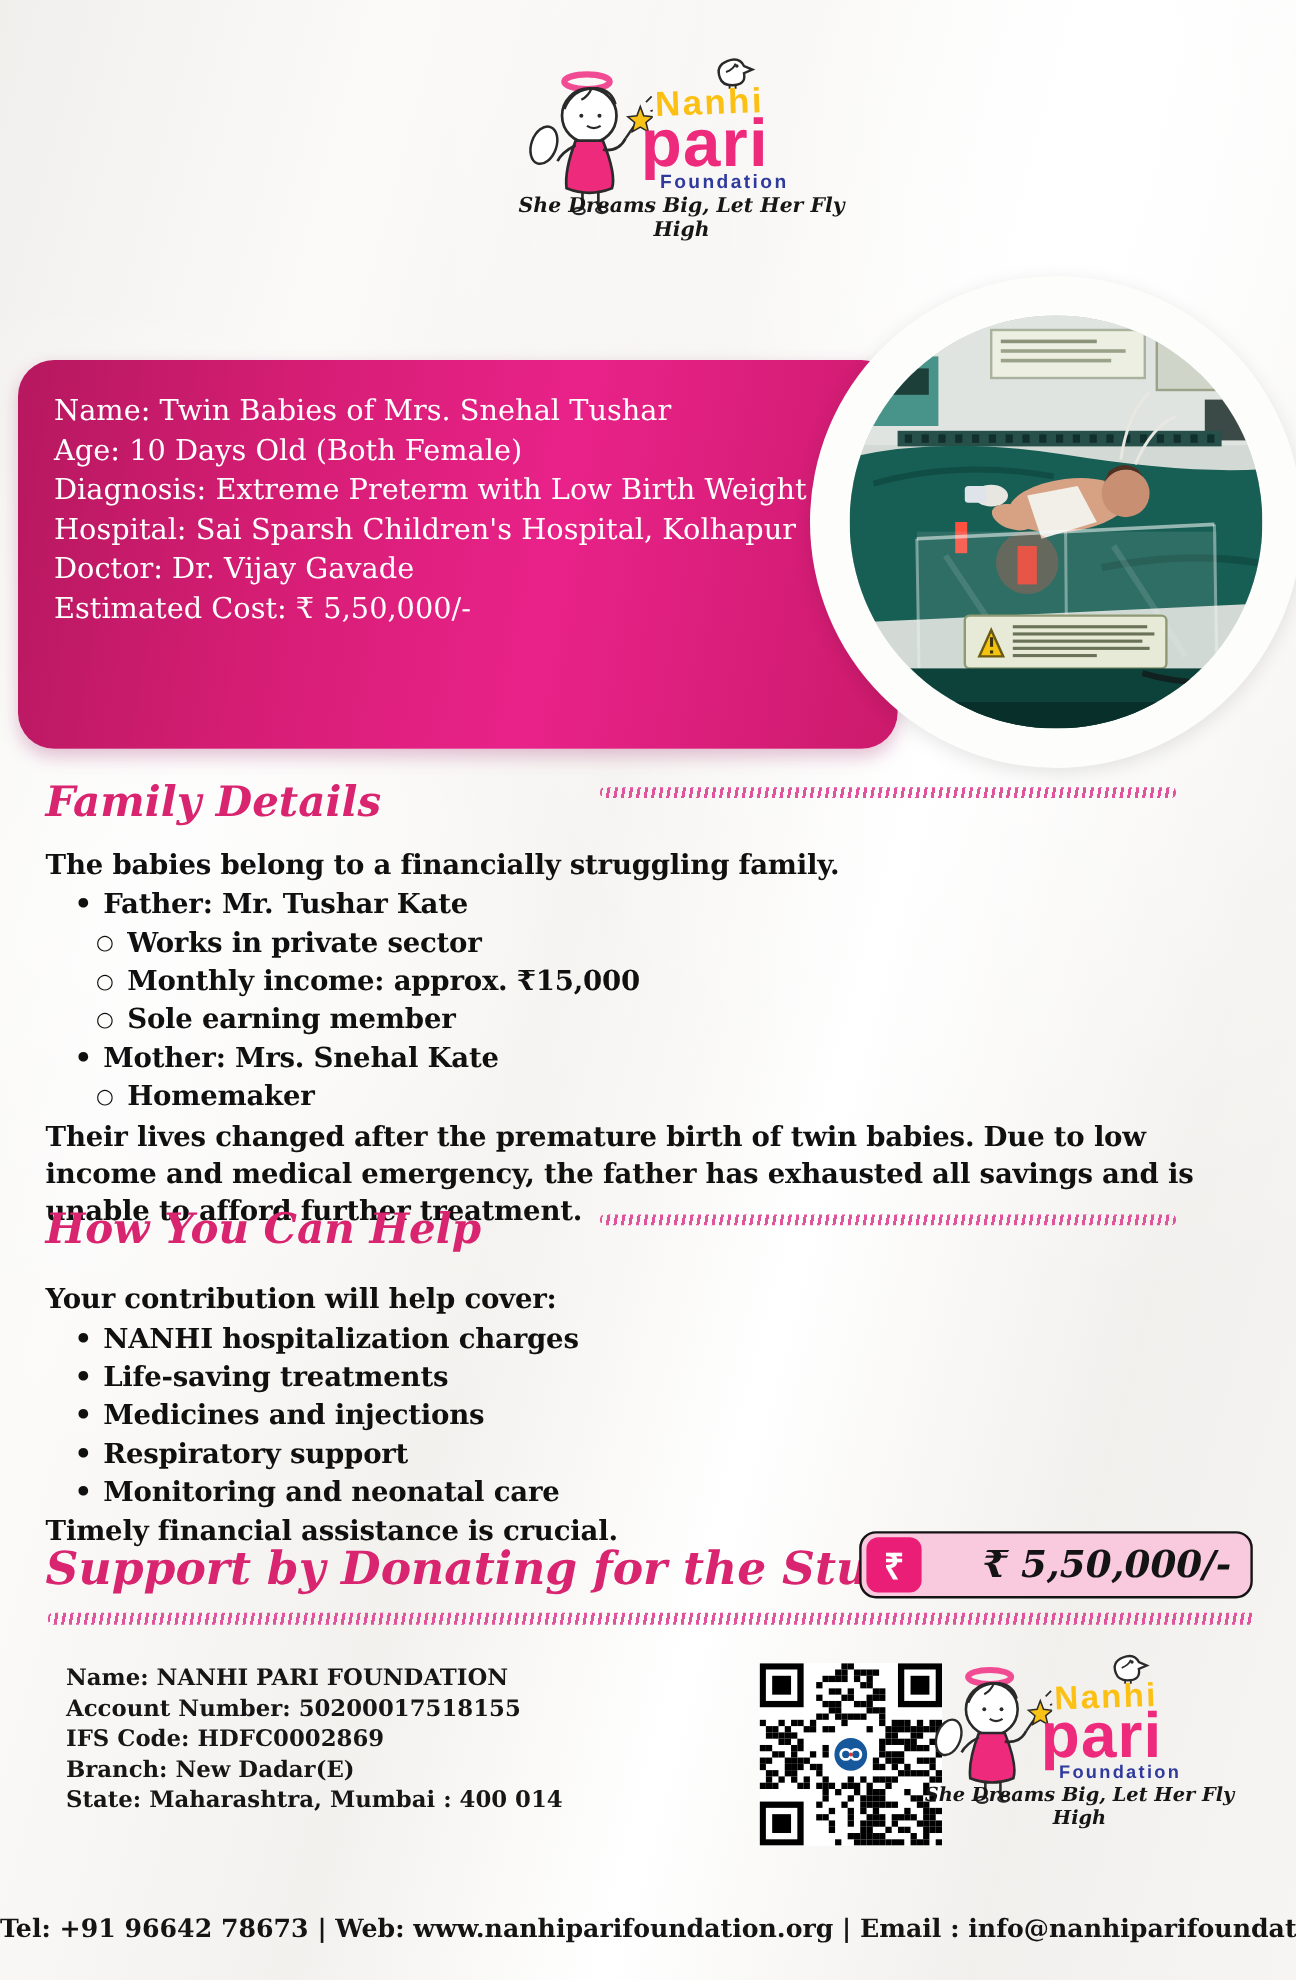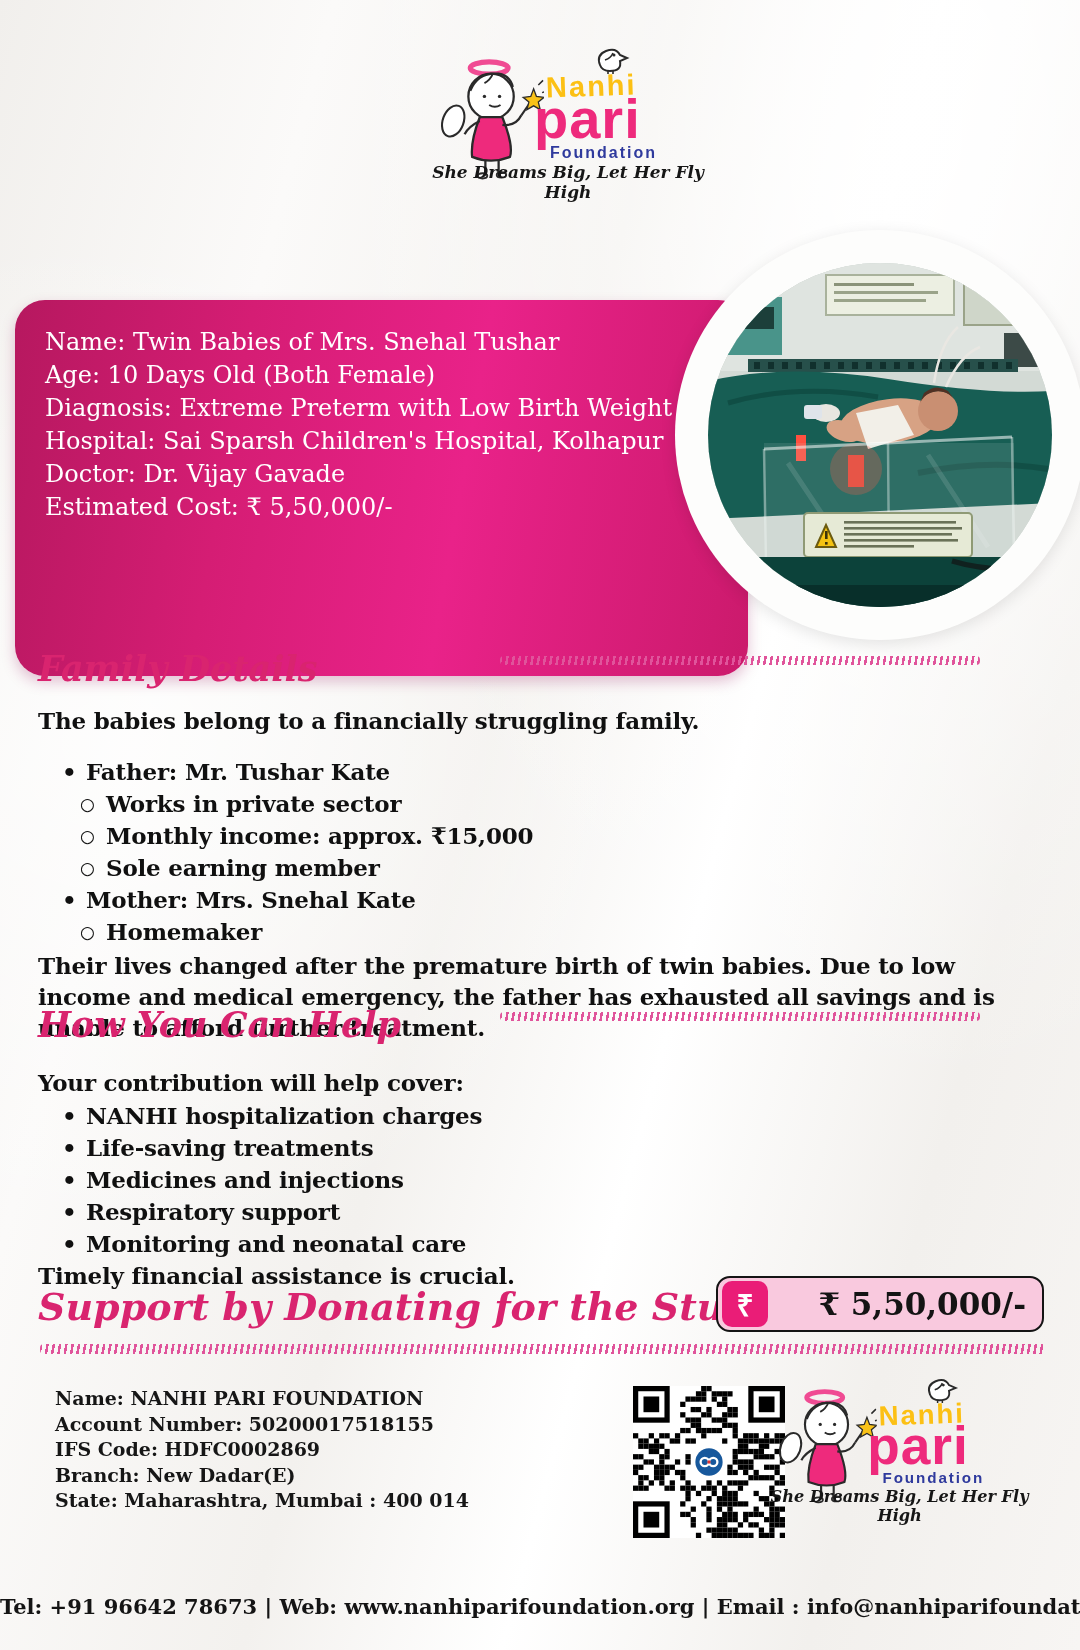--- a/index.html
+++ b/index.html
@@ -27,21 +27,21 @@
   .logo .tagline { position:absolute; left:-22px; top:106px; width:300px; text-align:center;
     font-style:italic; font-weight:bold; font-size:17px; color:#161616; }
   .logo-top { left:440px; top:56px; }
   .logo-bottom { left:778px; top:1386px; transform:scale(.95); transform-origin:top left; }
 
   
   .hero-title { left:38px; top:206px; width:580px; font-style:italic; font-weight:bold;
     font-size:37px; line-height:47px; color:#d9246f; }
 
   
-  .card { left:15px; top:300px; width:733px; height:376px; border-radius:30px;
+  .card { left:15px; top:300px; width:733px; height:324px; border-radius:30px;
     background:linear-gradient(100deg,#b6185f 0%, #d51d74 30%, #e92289 60%, #cb1a6c 100%);
     box-shadow:0 6px 14px rgba(150,20,90,.25); }
   .card-text { padding:26px 0 0 30px; width:672px; }
   .card-text p { color:#fff; font-size:24px; line-height:33px; max-width:640px; }
 
   .photo-ring { left:675px; top:230px; width:410px; height:410px; border-radius:50%;
     background:#fdfdfc; box-shadow:0 4px 16px rgba(0,0,0,.10); }
   .photo { position:absolute; inset:33px; border-radius:50%; overflow:hidden; background:#c9d2cd; }
   .photo svg { display:block; width:100%; height:100%; }
 
@@ -61,21 +61,21 @@
   .l2>li { position:relative; padding-left:26px; line-height:32px; }
   .l2>li::before { content:"○"; position:absolute; left:0; top:0; font-size:17px; }
 
   
   .donate-h { left:38px; top:1284px; font-size:38px; }
   .amount-pill { left:716px; top:1276px; width:328px; height:56px; background:#f9c9de;
     border:2.5px solid #141414; border-radius:14px; display:flex; align-items:center; }
   .rupee-chip { width:46px; height:46px; margin-left:4px; background:#ea1d77; border-radius:10px;
     color:#fff; font-family:"Liberation Sans",sans-serif; font-weight:bold; font-size:30px;
     display:flex; align-items:center; justify-content:center; }
-  .amount { flex:1; text-align:right; padding-right:16px; font-size:31px; font-weight:bold; color:#141414; }
+  .amount { flex:1; text-align:right; padding-right:16px; font-size:31px; font-weight:bold; color:#141414;font-style:italic; }
   .big-divider { left:40px; top:1344px; width:1006px; height:10px; }
 
   
   .bank { left:55px; top:1386px; }
   .bank p { font-size:19px; font-weight:bold; line-height:25.5px; color:#161616; }
   .qr { left:633px; top:1386px; width:152px; height:152px; background:#fff; }
   .qr svg { display:block; width:100%; height:100%; }
 
   
   .footer { left:0; top:1594px; width:1080px; text-align:center; font-size:21px;
@@ -199,21 +199,21 @@
         <rect x="0" y="322" width="344" height="22" fill="#082f2a"></rect>
         <path d="M244,298 q40,12 84,6" fill="none" stroke="#10211f" stroke-width="5"></path>
       </svg>
     </div>
   </div>
 
   <div class="abs hatch" style="left:500px; top:656px; width:480px;"></div>
   <div class="abs bodyblock" style="top:648px;">
     <h2 class="sec-h">Family Details</h2>
     <p class="bt" style="margin-top:16px;">The babies belong to a financially struggling family.</p>
-    <ul class="l1 bt" style="margin-top:20px;">
+    <ul class="l1 bt" style="margin-top:2px;">
       <li>Father: Mr. Tushar Kate</li>
     </ul>
     <ul class="l2 bt">
       <li>Works in private sector</li>
       <li>Monthly income: approx. ₹15,000</li>
       <li>Sole earning member</li>
     </ul>
     <ul class="l1 bt">
       <li>Mother: Mrs. Snehal Kate</li>
     </ul>

